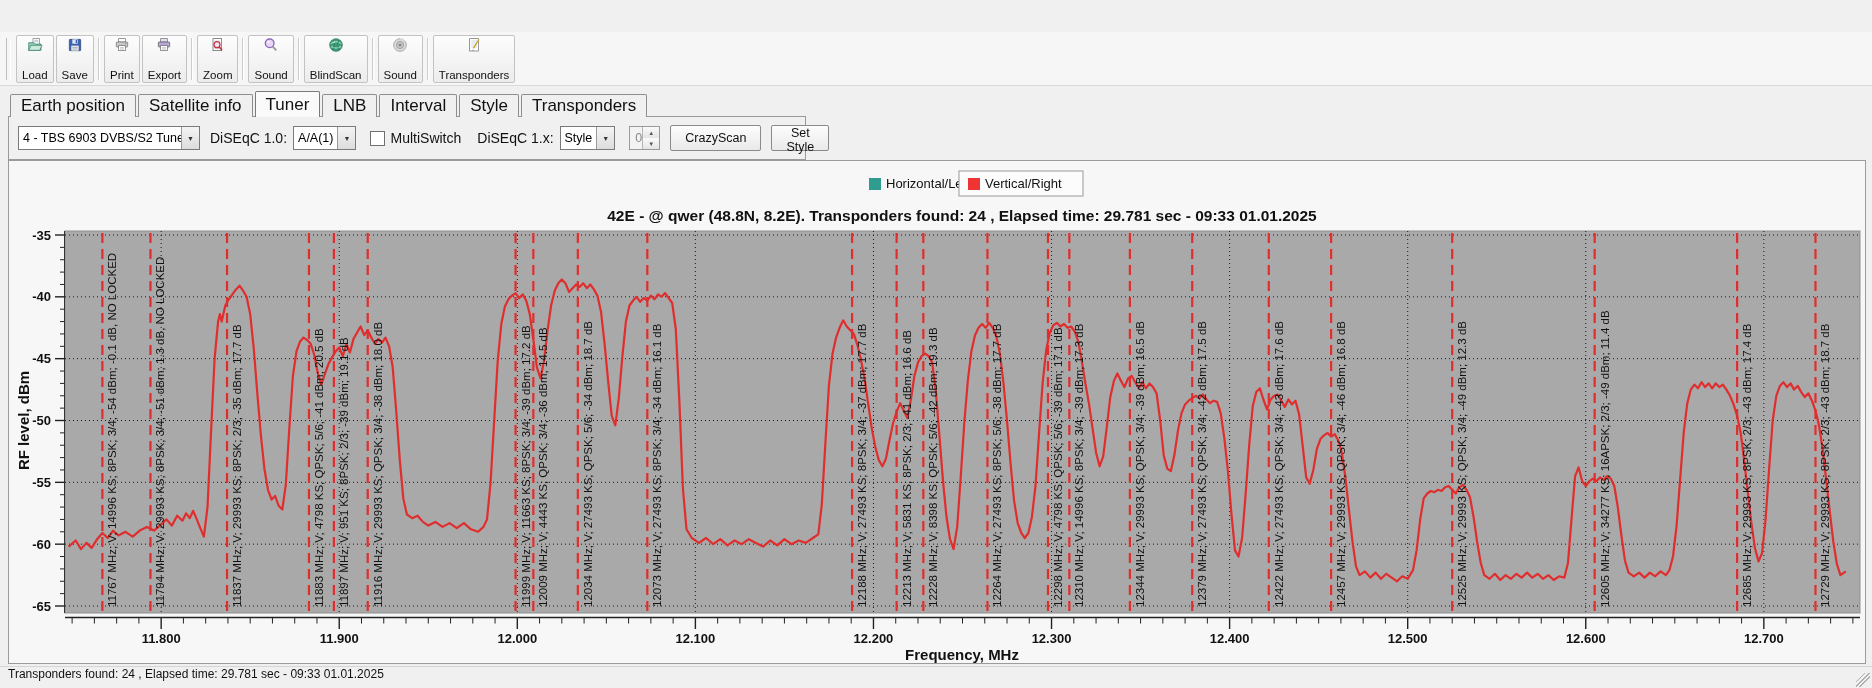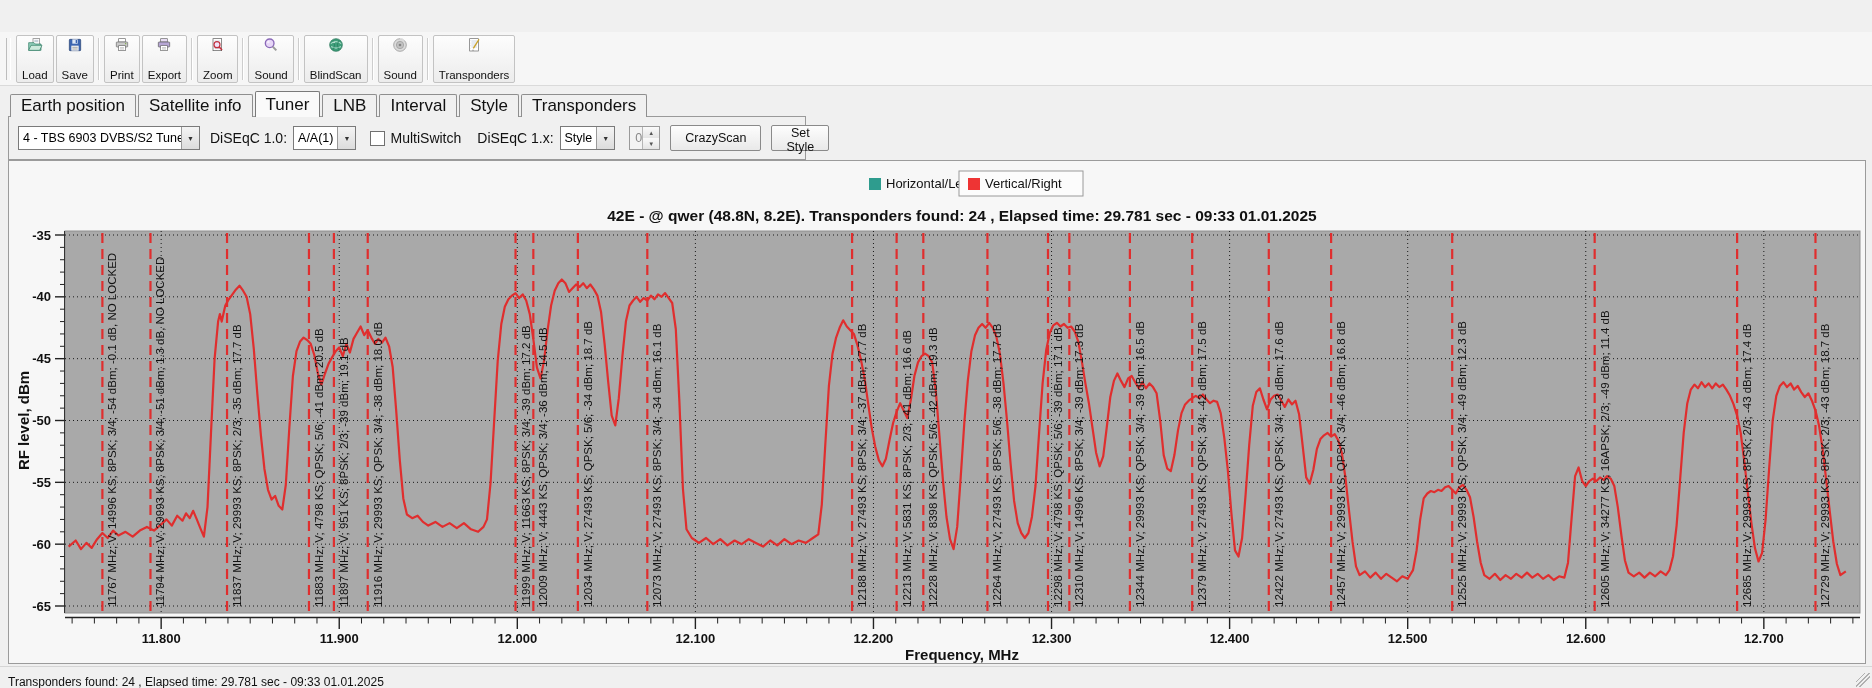--- a/index.html
+++ b/index.html
@@ -33,21 +33,21 @@
   .chkbox{width:13px;height:13px;background:#fff;border:1px solid #707070;margin-right:5px;}
   .spinner{height:24px;width:44px;border:1px solid #9a9a9a;background:#f3f3f3;display:flex;box-sizing:border-box;}
   .spinner .sv{flex:1;font-size:12.5px;color:#8a8a8a;display:flex;align-items:center;padding-left:5px;}
   .spinner .arrows{width:16px;border-left:1px solid #b5b5b5;display:flex;flex-direction:column;}
   .spinner .arrows span{flex:1;display:flex;align-items:center;justify-content:center;font-size:6px;color:#555;background:linear-gradient(#fafafa,#e4e4e4);}
   .push-btn{height:26px;padding:0 14px;font-size:12.5px;color:#111;background:linear-gradient(#fdfdfd,#e9e9e9);border:1px solid #8a8a8a;border-radius:2px;margin-left:10px;font-family:"Liberation Sans",sans-serif;}
   
   #chart-panel{position:absolute;left:8px;top:160px;width:1858px;height:504px;background:#f7f7f7;border:1px solid #9b9b9b;box-sizing:border-box;}
   #chart-svg{display:block;}
   
-  #statusbar{position:absolute;left:0;top:666px;width:100%;height:22px;background:#f0f0f0;border-top:1px solid #d5d5d5;display:flex;align-items:flex-end;}
+  #statusbar{position:absolute;left:0;top:666px;width:100%;height:22px;background:#f0f0f0;border-top:1px solid #d5d5d5;display:flex;align-items:flex-start;}
   #statusbar .st{font-size:12px;color:#111;padding-left:8px;}
   #resize-grip{position:absolute;right:2px;bottom:2px;width:14px;height:14px;background:
     linear-gradient(135deg,transparent 0 6px,#b0b0b0 6px 7px,transparent 7px 9px,#b0b0b0 9px 10px,transparent 10px 12px,#b0b0b0 12px 13px,transparent 13px);}
 </style>
 </head>
 <body>
 
 <div id="window">
 
 

